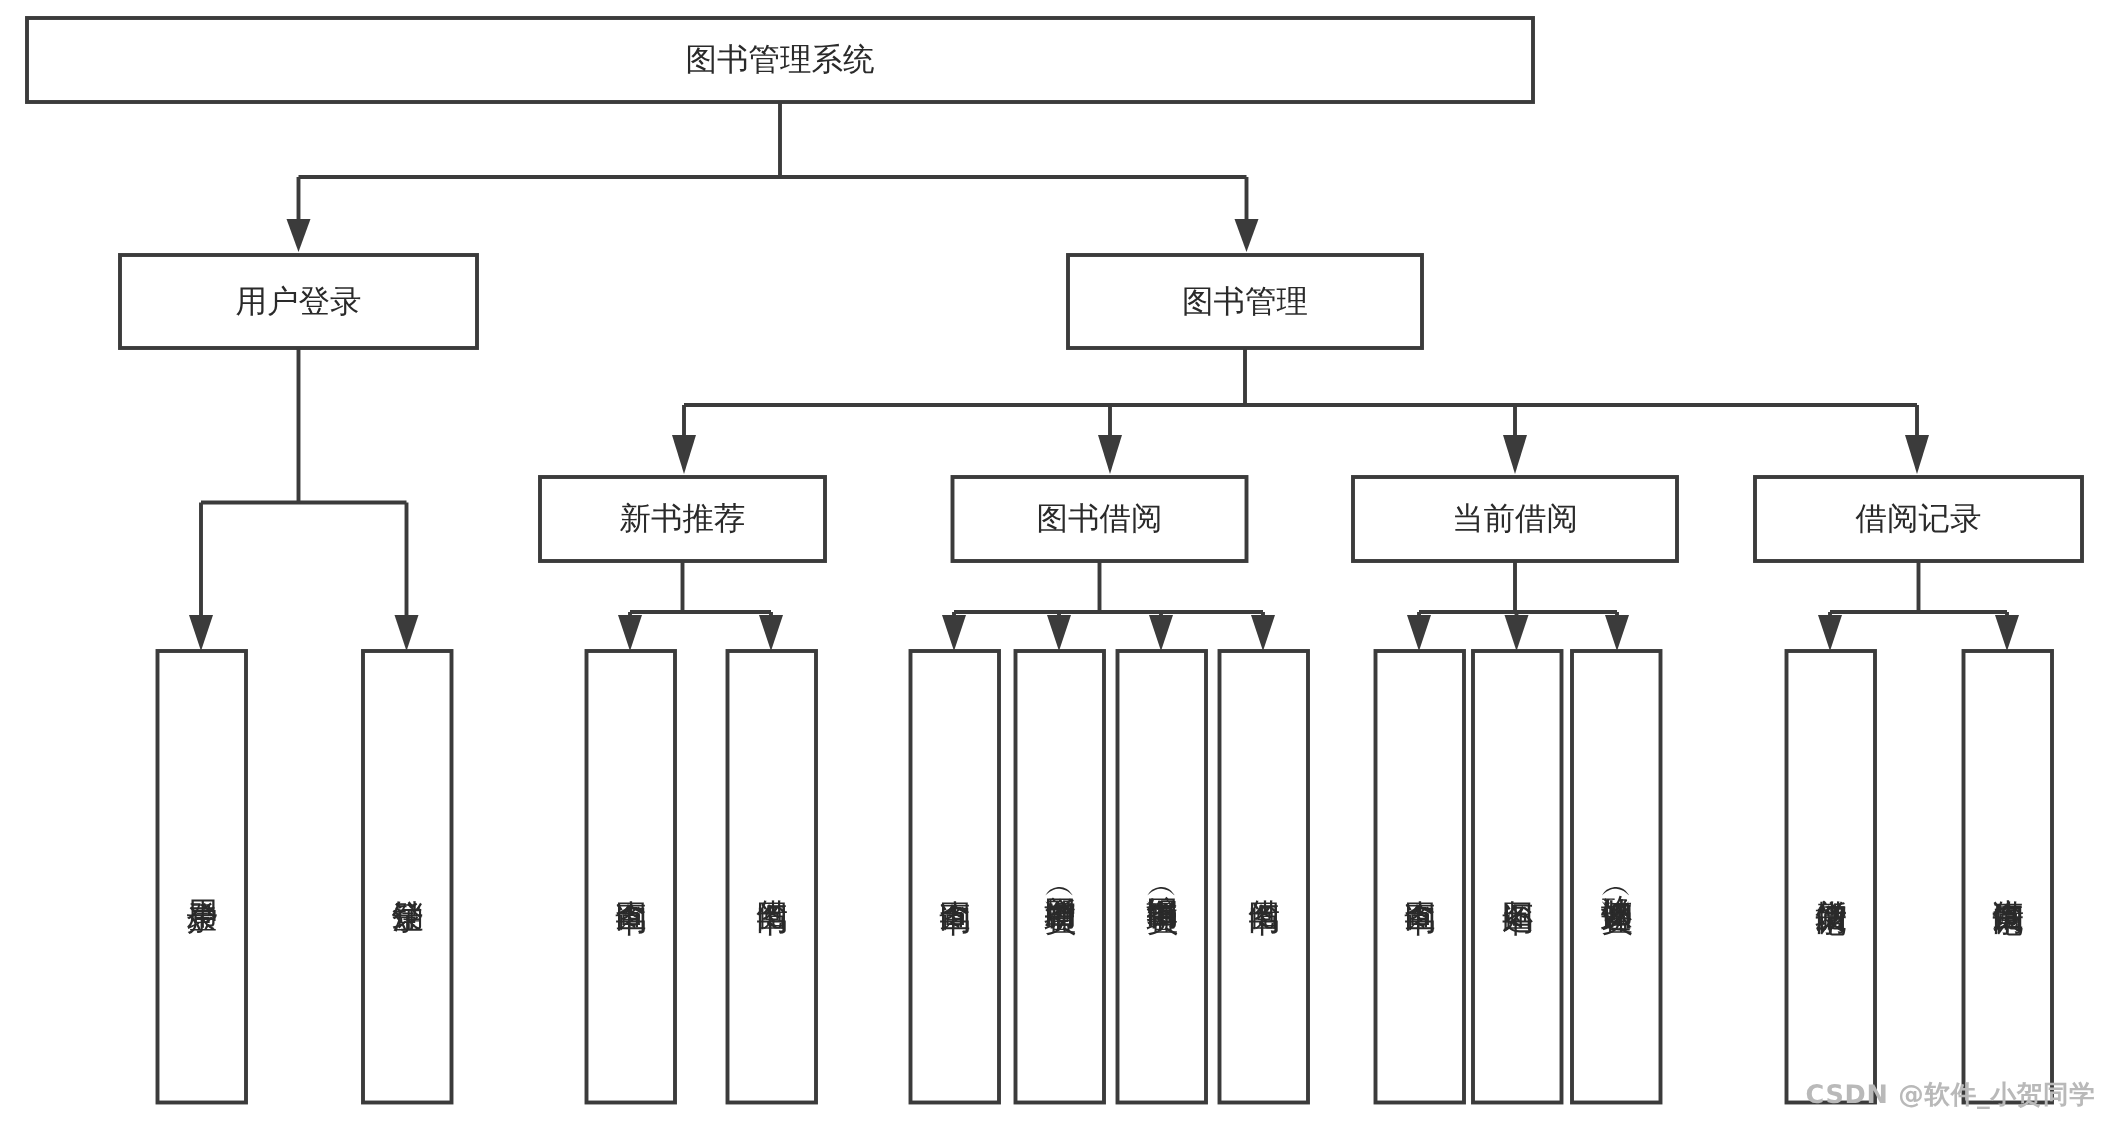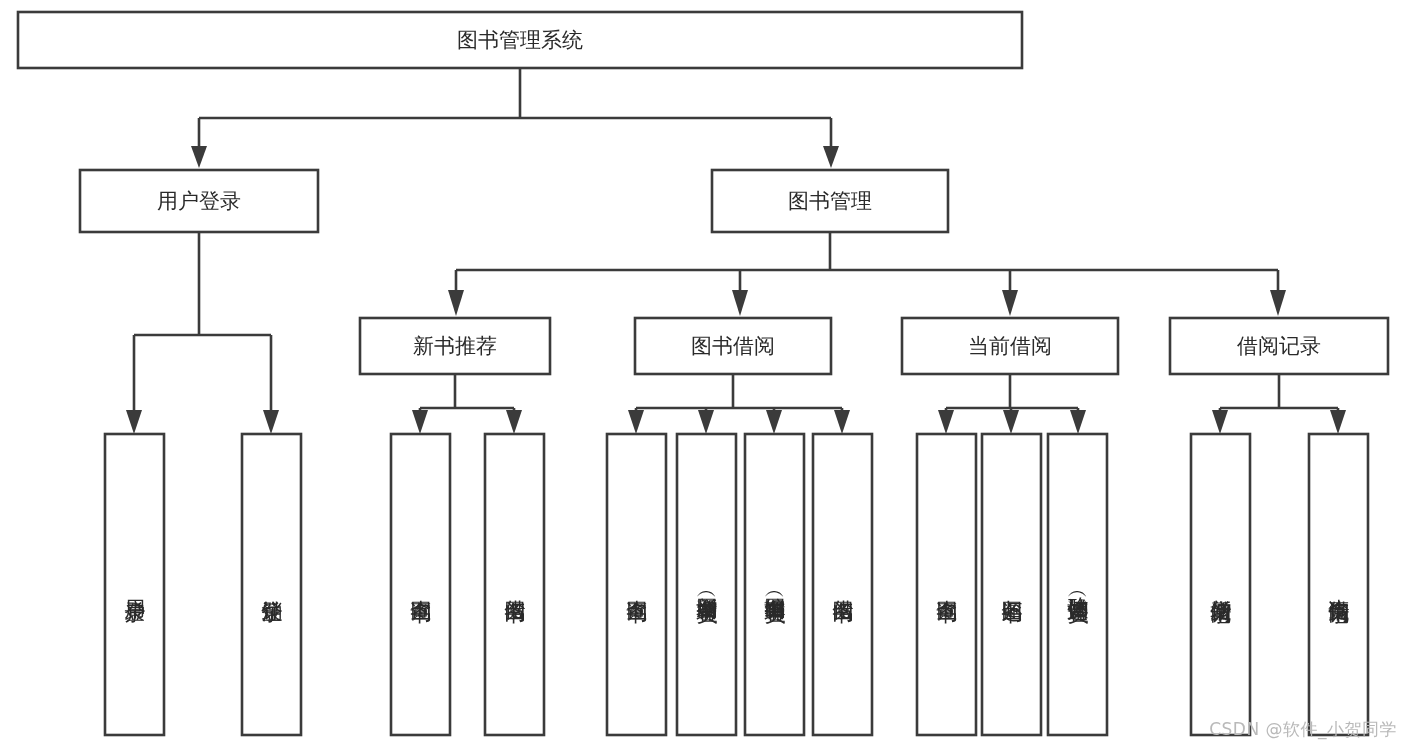--- a/index.html
+++ b/index.html
@@ -71,20 +71,21 @@
   .watermark {
     position: absolute;
     right: 8px;
     bottom: 6px;
     font-family: "DejaVu Sans", "Liberation Sans", sans-serif;
     font-size: 17px;
     color: #b9b9b9;
     letter-spacing: 0.5px;
     white-space: nowrap;
     pointer-events: none;
+    font-weight: bold;
   }
 </style>
 </head>
 <body>
 
 <div id="diagram-root">
 
   <svg class="flow" viewBox="0 0 1405 747" xmlns="http://www.w3.org/2000/svg">
 
     <g>

